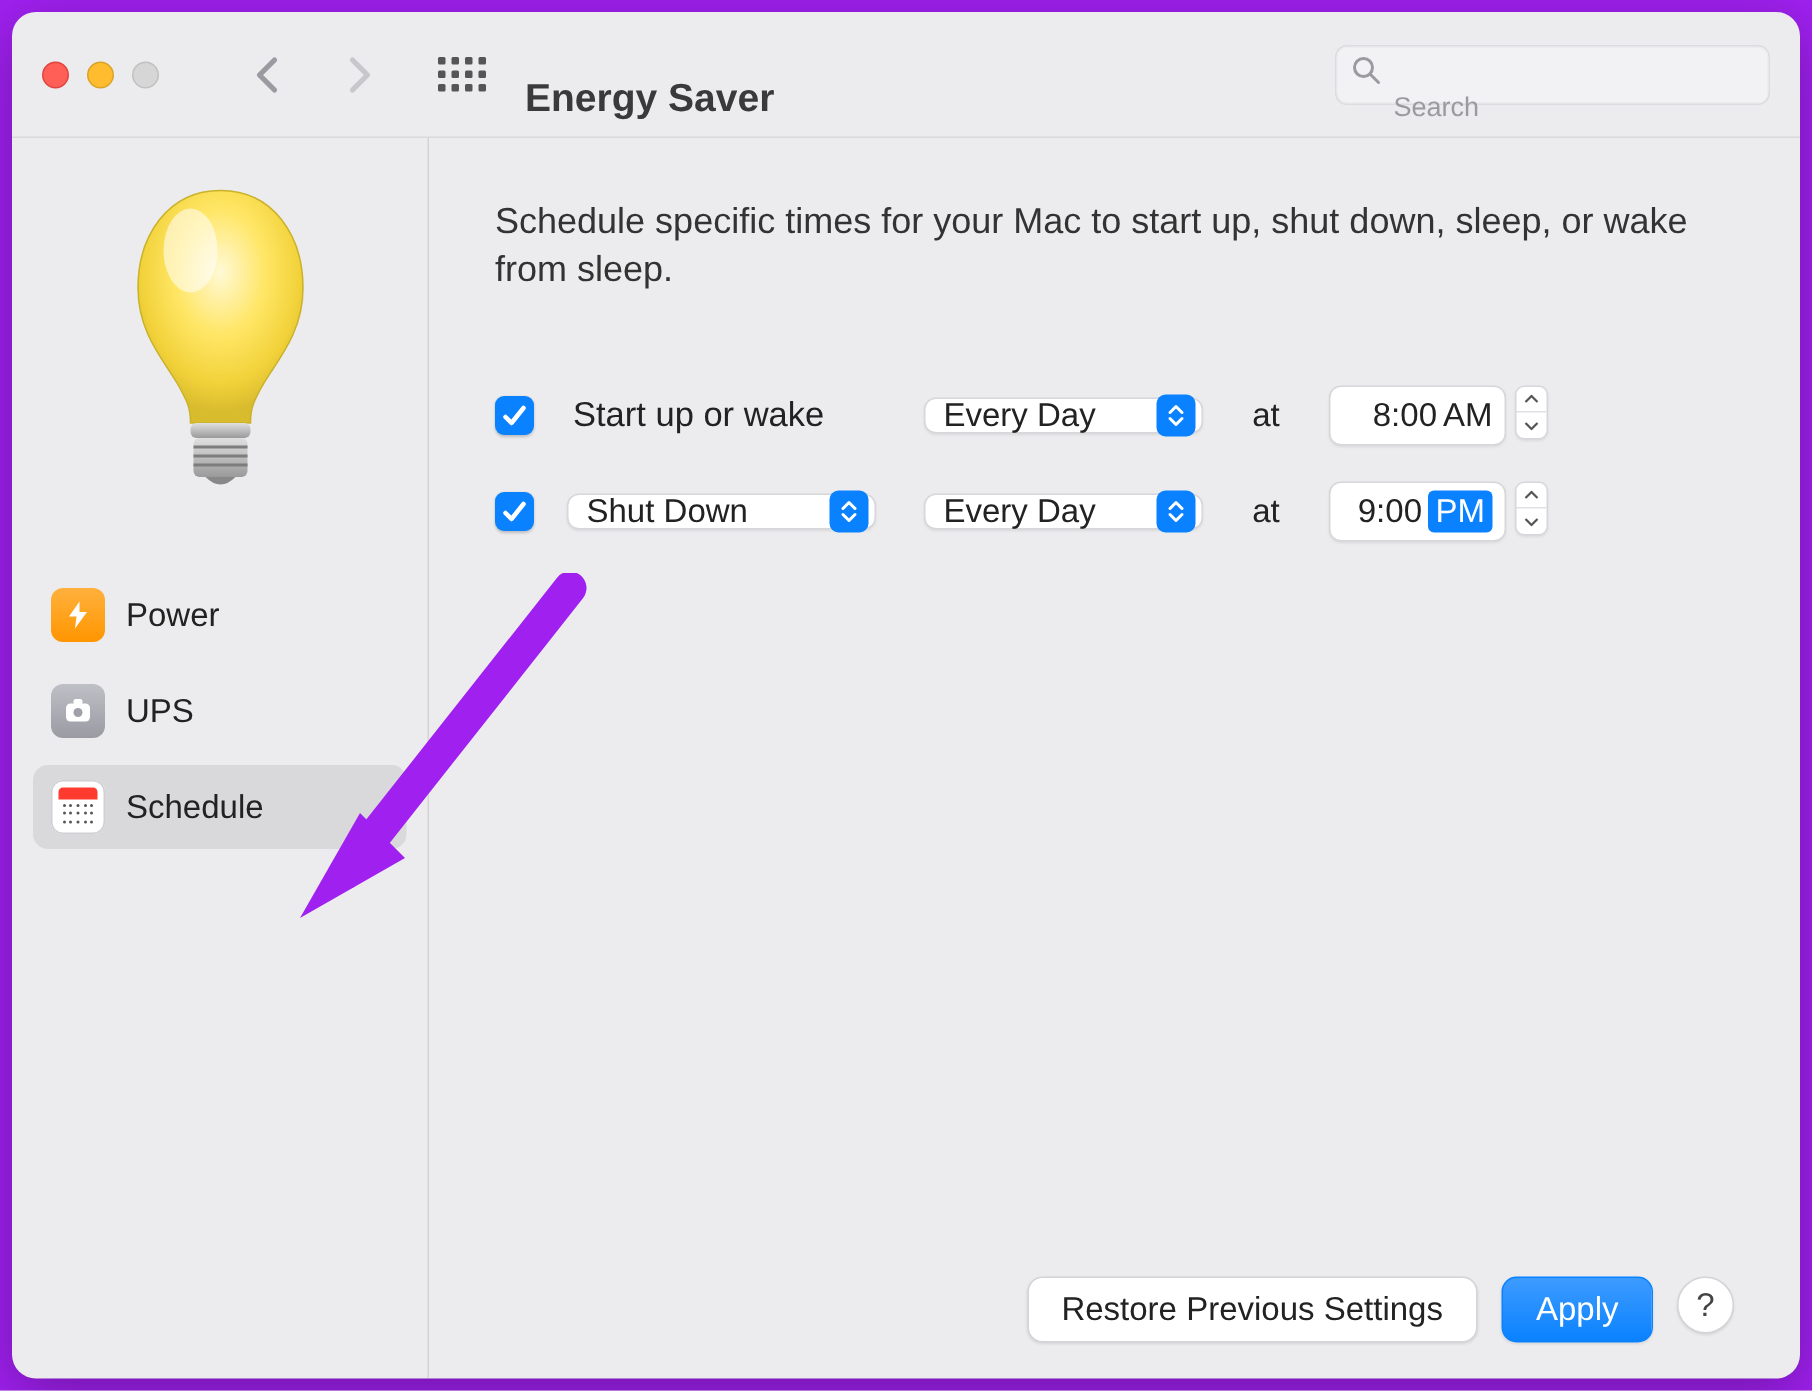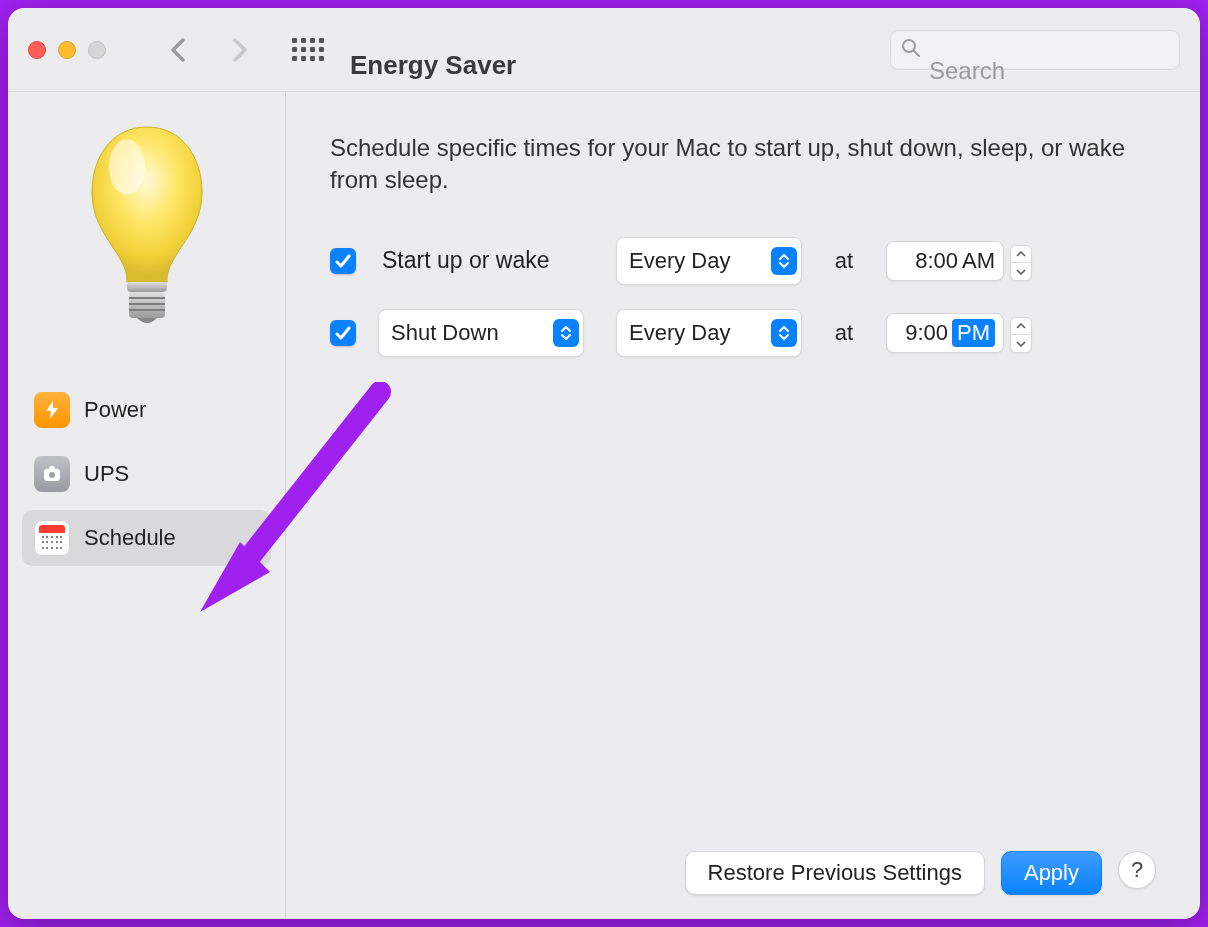--- a/index.html
+++ b/index.html
@@ -48,21 +48,21 @@
     background: #f2f2f4;
     border: 1px solid #dcdce0;
     border-radius: 8px;
     display: flex; align-items: center; padding: 0 10px;
     gap: 8px;
     box-shadow: inset 0 0 0 1px rgba(0,0,0,0.02);
   }
   .search-wrap svg { flex: none; }
   .search-wrap input {
     border: none; outline: none; background: transparent;
-    font-size: 24px; color: #333; width: 100%; margin-top: 43px;
+    font-size: 18px; color: #333; width: 100%; margin-top: 43px;
   }
   .search-wrap input::placeholder { color: #9a9aa0; }
 
   
   .body { flex: 1; display: flex; min-height: 0; position: relative; }
   .sidebar {
     width: 278px;
     border-right: 1px solid rgba(0,0,0,0.1);
     padding: 30px 14px 20px 14px;
     display: flex;
@@ -91,53 +91,53 @@
   .ic-sched .dots { position:absolute; top:15px; left:7px; right:7px; bottom:6px; display:grid; grid-template-columns:repeat(5,1fr); grid-template-rows:repeat(3,1fr); gap:1px; }
   .ic-sched .dots span { background:#555; width:2px; height:2px; border-radius:50%; margin:auto; }
 
   .content {
     flex: 1;
     padding: 40px 44px 24px 44px;
     display: flex;
     flex-direction: column;
     position: relative;
   }
-  .desc { font-size: 24px; color: #333; line-height: 1.35; margin-bottom: 40px; }
+  .desc { font-size: 24px; color: #333; line-height: 1.35; margin-bottom: 60px; }
   .rows { display: flex; flex-direction: column; gap: 24px; }
   .row {
     display: grid;
     grid-template-columns: 40px 230px 200px 40px 160px;
     align-items: center;
     column-gap: 8px;
   }
   .checkbox {
     width: 26px; height: 26px; border-radius: 6px;
     background: #0a82ff; display:flex; align-items:center; justify-content:center;
     box-shadow: 0 1px 2px rgba(0,0,0,0.2);
   }
   .checkbox svg { width: 18px; height: 18px; }
   .label-plain { font-size: 23px; color: #222; padding-left: 4px; }
   .combo {
-    height: 48px; background:#fff; border:1px solid #d7d7db; border-radius:8px;
+    height: 24px; background:#fff; border:1px solid #d7d7db; border-radius:8px;
     display:flex; align-items:center; padding: 0 4px 0 12px;
     font-size: 22px; color:#222;
     box-shadow: 0 1px 2px rgba(0,0,0,0.08);
     white-space: nowrap;
   }
   .combo .txt { flex:1; }
   .combo.shut { width: 206px; }
   .combo.day  { width: 186px; }
   .combo-arrow {
     width: 26px; height: 28px; border-radius:6px; background:#0a82ff;
     display:flex; flex-direction:column; align-items:center; justify-content:center;
     margin-left: 6px; flex: none;
   }
   .combo-arrow svg { width: 14px; height: 8px; }
   .at-label { font-size: 22px; color:#222; text-align:center; }
-  .time-group { display:flex; align-items:flex-end; gap:6px; justify-self:end; }
+  .time-group { display:flex; align-items:flex-start; gap:6px; justify-self:end; }
   .time-box {
     height:40px; background:#fff; border:1px solid #d7d7db; border-radius:8px;
     display:flex; align-items:center; padding:0 8px; font-size:22px;
     box-shadow: 0 1px 2px rgba(0,0,0,0.08);
     min-width: 118px; justify-content:flex-end; gap:4px;
   }
   .time-box .ampm-sel { background:#0a82ff; color:#fff; padding:1px 5px; border-radius:4px; }
   .stepper {
     width: 22px; height: 36px; background:#fff; border:1px solid #d7d7db; border-radius:6px;
     display:flex; flex-direction:column; box-shadow:0 1px 2px rgba(0,0,0,0.08);

